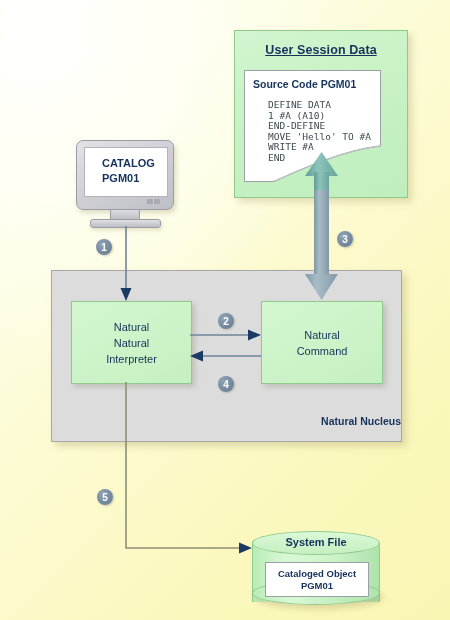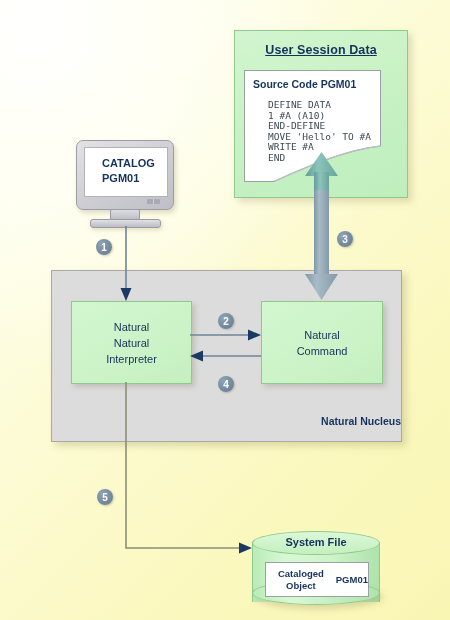--- a/index.html
+++ b/index.html
@@ -171,21 +171,21 @@
   #system-file-title {
     position: absolute; left: 0; top: 5px; width: 128px;
     text-align: center;
     font-size: 11px; font-weight: bold; color: #15325c;
   }
   #cataloged-object {
     position: absolute; left: 13px; top: 31px;
     width: 102px; height: 33px;
     background: #ffffff;
     border: 1px solid #9aa0a6;
-    display: flex; flex-direction: row;
+    display: flex; flex-direction: column;
     align-items: center; justify-content: center;
   }
   #cataloged-object .txt {
     font-size: 9.5px; font-weight: bold; color: #15325c; line-height: 12px; text-align: center;
   }
 
   
   .badge {
     position: absolute;
     width: 16px; height: 16px;

